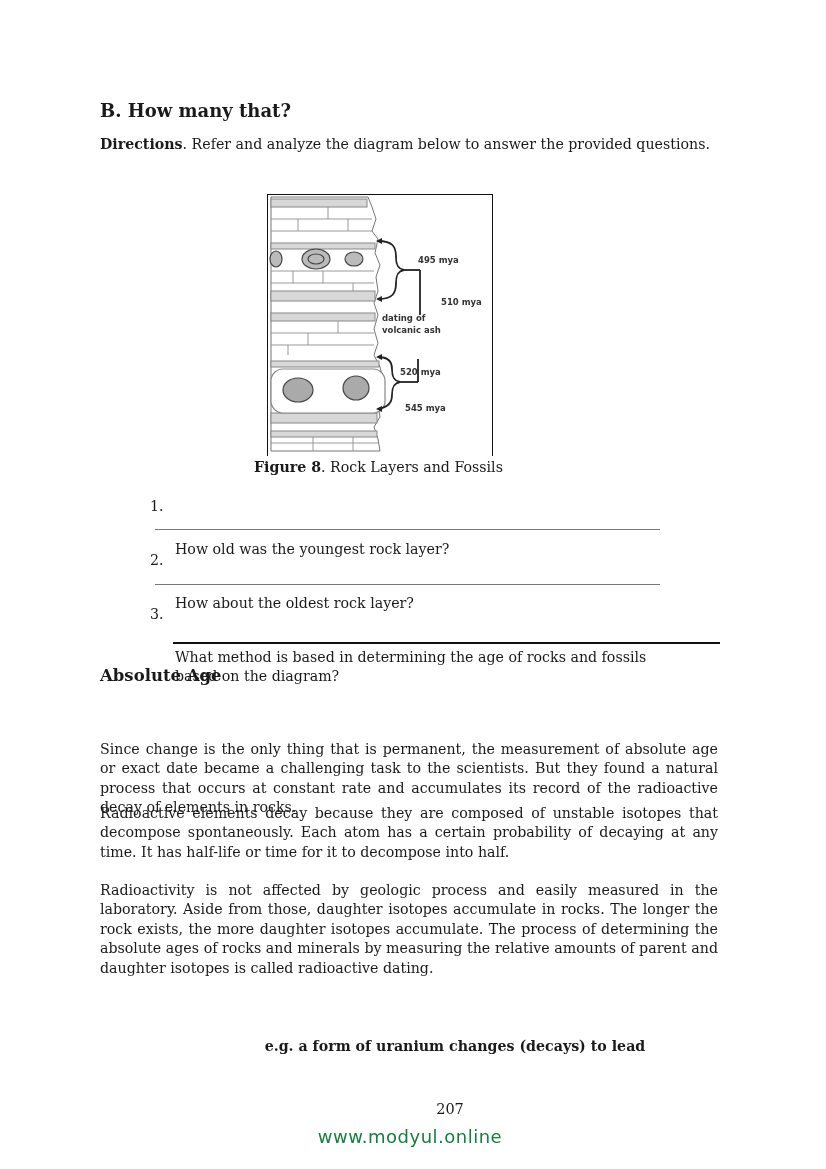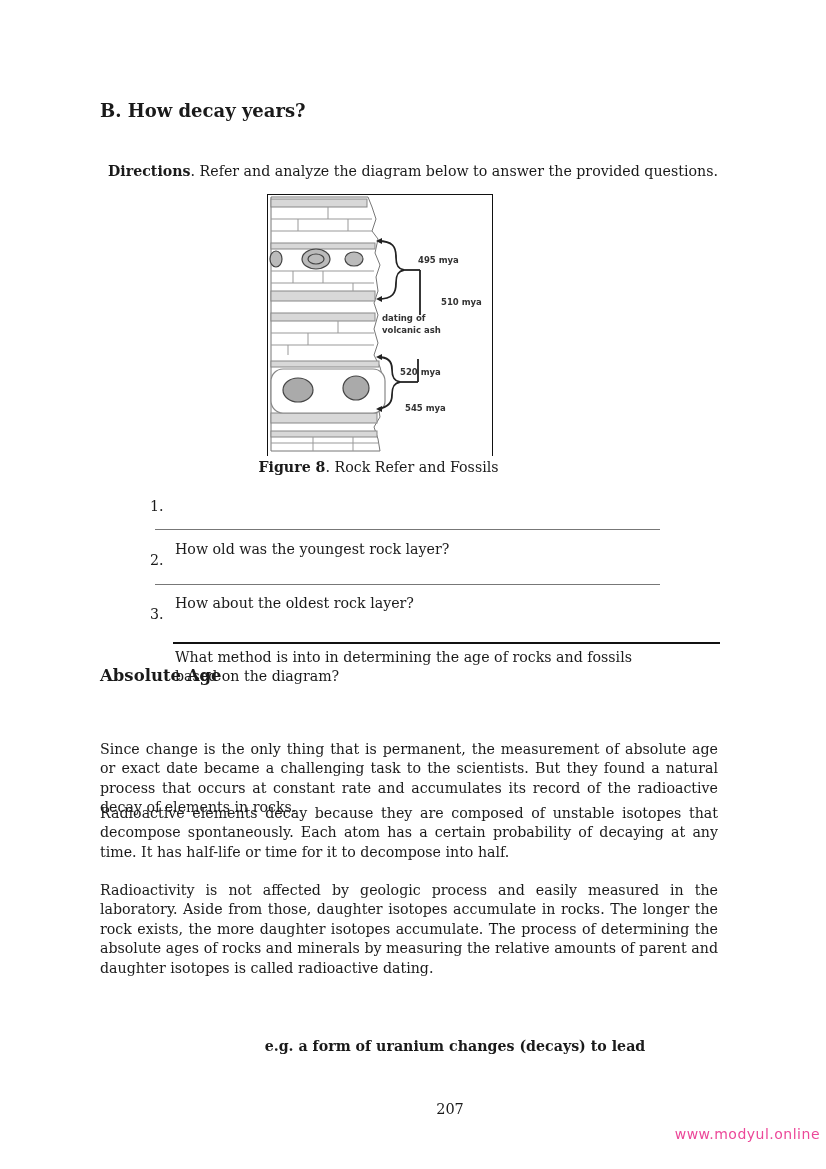--- a/index.html
+++ b/index.html
@@ -1,43 +1,43 @@
 <!DOCTYPE html>
 <html><head>
 <meta charset="utf-8">
 <style>
   html, body { margin: 0; padding: 0; background: #ffffff; }
   body { width: 826px; height: 1169px; position: relative; overflow: hidden;
          font-family: "DejaVu Serif", "Liberation Serif", serif; color: #1a1a1a; }
   .abs { position: absolute; }
   .h-section { left: 100px; top: 100px; font-size: 18px; font-weight: bold; margin: 0; }
-  .directions { left: 100px; top: 163px; font-size: 14.2px; white-space: nowrap; margin-left: 8px; }
+  .directions { left: 100px; top: 136px; font-size: 14.2px; white-space: nowrap; }
   .directions b { font-weight: bold; }
   .figure { left: 267px; top: 194px; width: 226px; height: 262px;
             border-left: 1.5px solid #111; border-right: 1.5px solid #111; border-top: 1.5px solid #111; box-sizing: border-box; padding-left: 20px; }
   .figure svg { position: absolute; left: 0; top: 0; }
   .caption { left: 0; width: 757px; top: 459px; text-align: center; font-size: 14.2px; }
   .caption b { font-weight: bold; }
   .q { left: 150px; font-size: 14.2px; line-height: 19px; }
   .q .num { display: inline-block; width: 25px; }
   .q .txt { display: inline-block; vertical-align: top; margin-top: 43px; }
   .answer-line { height: 0; border-top: 1px solid #777; }
   .answer-line.dark { border-top: 2px solid #111; }
   .h-absolute { left: 100px; top: 666px; font-size: 16.5px; font-weight: bold; margin: 0; }
   .para { left: 100px; width: 618px; font-size: 14.2px; line-height: 19.4px; text-align: justify; margin: 0; }
   .example { left: 0; width: 820px; top: 1038px; text-align: center; font-size: 14.2px; font-weight: bold; padding-left: 45px; }
   .page-num { left: 0; width: 820px; top: 1101px; text-align: center; font-size: 14.5px; padding-left: 40px; }
-  .watermark { left: 0; width: 820px; top: 1126px; text-align: right; font-size: 14px;
-               font-family: "DejaVu Sans", "Liberation Sans", sans-serif; color: #ec4899; letter-spacing: 0.5px; }
+  .watermark { left: 0; width: 820px; top: 1126px; text-align: center; font-size: 18px;
+               font-family: "DejaVu Sans", "Liberation Sans", sans-serif; color: #15803d; letter-spacing: 0.5px; }
   .fig-label { font-family: "DejaVu Sans", "Liberation Sans", sans-serif; font-weight: bold; font-size: 8.5px; fill: #333; }
 </style>
 </head>
 <body>
 
-<h2 class="abs h-section">B. How decay years?</h2>
+<h2 class="abs h-section">B. How many that?</h2>
 
 <div class="abs directions">
   <b>Directions</b><span>. Refer and analyze the diagram below to answer the provided questions.</span>
 </div>
 
 <div class="abs figure">
   <svg width="226" height="262" viewBox="0 0 226 262">
 
     <g stroke="#777" stroke-width="1" fill="#fff">
       <path d="M3 2 H100 L104 12 L108 24 L104 36 L110 44 L107 58 L112 70 L108 82 L110 96 L106 108 L110 120 L106 134 L110 148 L106 160 L112 172 L114 180 L116 196 L110 210 L112 222 L106 232 L110 244 L112 256 L3 256 Z" fill="#fff"></path>
@@ -108,35 +108,35 @@
     <text class="fig-label" x="150" y="68">495 mya</text>
     <text class="fig-label" x="173" y="110">510 mya</text>
     <text class="fig-label" x="114" y="126">dating of</text>
     <text class="fig-label" x="114" y="138">volcanic ash</text>
     <text class="fig-label" x="132" y="180">520 mya</text>
     <text class="fig-label" x="137" y="216">545 mya</text>
   </svg>
 </div>
 
 <div class="abs caption">
-  <b>Figure 8</b><span>. Rock Refer and Fossils</span>
+  <b>Figure 8</b><span>. Rock Layers and Fossils</span>
 </div>
 
 <div class="abs q" style="top:497px;">
   <span class="num">1.</span><span class="txt">How old was the youngest rock layer?</span>
 </div>
 <div class="abs answer-line" style="left:155px; top:529px; width:505px;"></div>
 
 <div class="abs q" style="top:551px;">
   <span class="num">2.</span><span class="txt">How about the oldest rock layer?</span>
 </div>
 <div class="abs answer-line" style="left:155px; top:584px; width:505px;"></div>
 
 <div class="abs q" style="top:605px;">
-  <span class="num">3.</span><span class="txt"><span>What method is into in determining the age of rocks and fossils</span><br><span>based on the diagram?</span></span>
+  <span class="num">3.</span><span class="txt"><span>What method is based in determining the age of rocks and fossils</span><br><span>based on the diagram?</span></span>
 </div>
 <div class="abs answer-line dark" style="left:173px; top:642px; width:547px;"></div>
 
 <h3 class="abs h-absolute">Absolute Age</h3>
 
 <p class="abs para" style="top:732px;margin-top:8px;">Since change is the only thing that is permanent, the measurement of absolute age or exact date became a challenging task to the scientists. But they found a natural process that occurs at constant rate and accumulates its record of the radioactive decay of elements in rocks.</p>
 <p class="abs para" style="top:804px;">Radioactive elements decay because they are composed of unstable isotopes that decompose spontaneously. Each atom has a certain probability of decaying at any time. It has half-life or time for it to decompose into half.</p>
 <p class="abs para" style="top:881px;">Radioactivity is not affected by geologic process and easily measured in the laboratory. Aside from those, daughter isotopes accumulate in rocks. The longer the rock exists, the more daughter isotopes accumulate. The process of determining the absolute ages of rocks and minerals by measuring the relative amounts of parent and daughter isotopes is called radioactive dating.</p>
 
 <div class="abs example">e.g. a form of uranium changes (decays) to lead</div>

